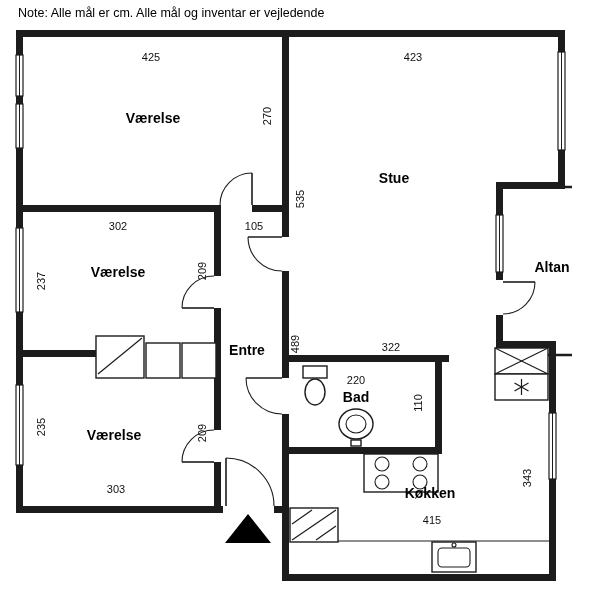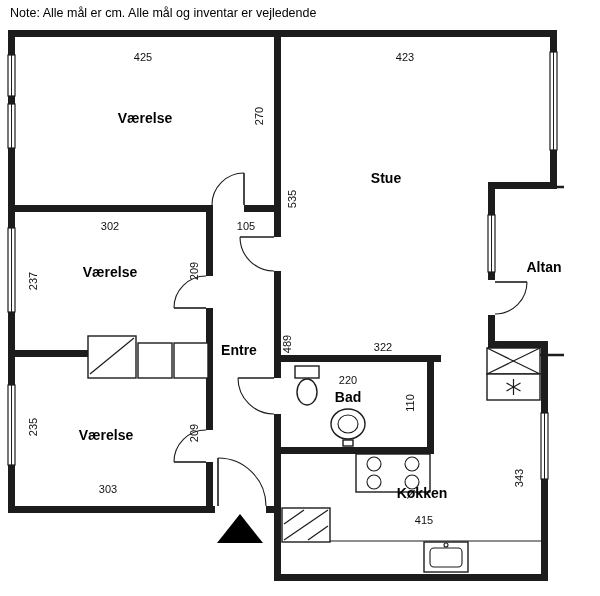--- a/index.html
+++ b/index.html
@@ -9,20 +9,21 @@
     width: 600px;
     height: 596px;
     font-family: "Liberation Sans", sans-serif;
   }
   .canvas {
     position: relative;
     width: 564px;
     height: 596px;
     background: #ffffff;
     overflow: hidden;
+    padding-left: 8px;
   }
   svg { display: block; }
   .wall { fill: #1c1c1c; }
   .winrect { fill: #ffffff; stroke: #1c1c1c; stroke-width: 1.2; }
   .winline { stroke: #1c1c1c; stroke-width: 1; }
   .doorleaf { stroke: #1c1c1c; stroke-width: 1.6; }
   .doorarc { fill: none; stroke: #1c1c1c; stroke-width: 1.1; }
   .altanline { fill: none; stroke: #1c1c1c; stroke-width: 2.5; }
   .fix { fill: #ffffff; stroke: #1c1c1c; stroke-width: 1.4; }
   .fixthin { fill: none; stroke: #1c1c1c; stroke-width: 1.1; }

